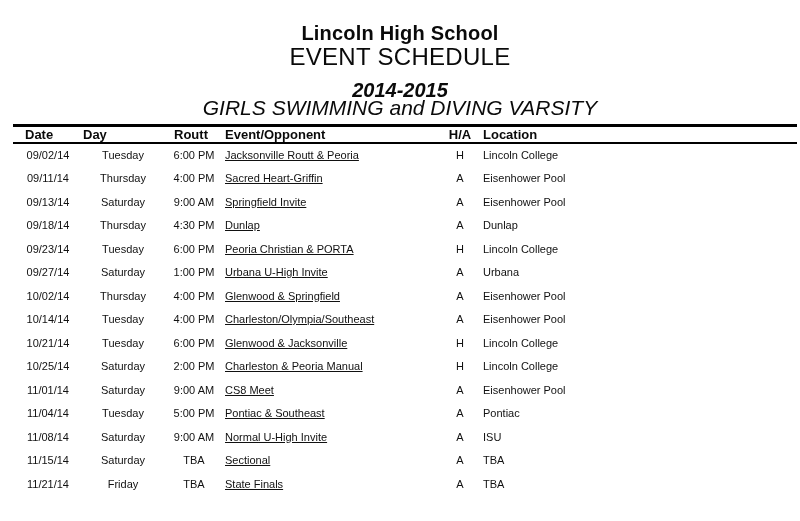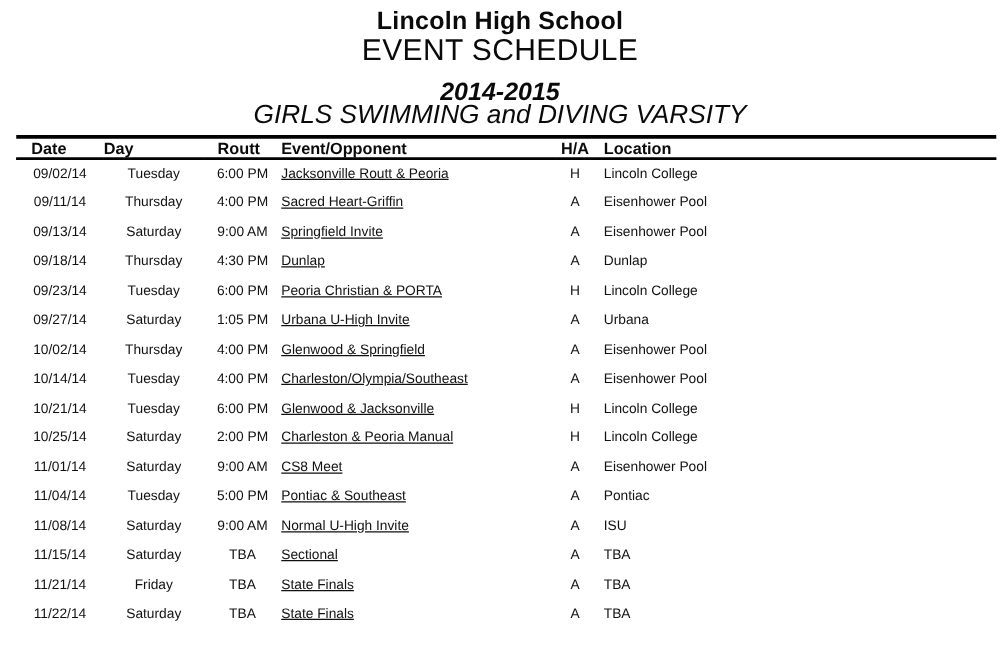--- a/index.html
+++ b/index.html
@@ -6,21 +6,21 @@
   html, body { background: #ffffff; }
   .page {
     position: relative;
     width: 800px;
     height: 521px;
     background: #ffffff;
     color: #0a0a0a;
     font-family: "Liberation Sans", sans-serif;
     overflow: hidden;
   }
-  .doc-header { text-align: center; padding-top: 6px; }
+  .doc-header { text-align: center; padding-top: 22px; }
   .school-name {
     font-size: 20px;
     font-weight: bold;
     line-height: 23px;
     letter-spacing: 0.2px;
   }
   .event-schedule-title {
     font-size: 24px;
     font-weight: normal;
     line-height: 23px;
@@ -158,21 +158,21 @@
       <td class="d-day">Tuesday</td>
       <td class="d-time">6:00 PM</td>
       <td class="d-event">Peoria Christian &amp; PORTA</td>
       <td class="d-ha">H</td>
       <td class="d-location">Lincoln College</td>
     </tr>
 
     <tr>
       <td class="d-date">09/27/14</td>
       <td class="d-day">Saturday</td>
-      <td class="d-time">1:05 PM</td>
+      <td class="d-time">1:00 PM</td>
       <td class="d-event">Urbana U-High Invite</td>
       <td class="d-ha">A</td>
       <td class="d-location">Urbana</td>
     </tr>
 
     <tr>
       <td class="d-date">10/02/14</td>
       <td class="d-day">Thursday</td>
       <td class="d-time">4:00 PM</td>
       <td class="d-event">Glenwood &amp; Springfield</td>
@@ -245,24 +245,16 @@
 
     <tr>
       <td class="d-date">11/21/14</td>
       <td class="d-day">Friday</td>
       <td class="d-time">TBA</td>
       <td class="d-event">State Finals</td>
       <td class="d-ha">A</td>
       <td class="d-location">TBA</td>
     </tr>
 
-    <tr>
-      <td class="d-date">11/22/14</td>
-      <td class="d-day">Saturday</td>
-      <td class="d-time">TBA</td>
-      <td class="d-event">State Finals</td>
-      <td class="d-ha">A</td>
-      <td class="d-location">TBA</td>
-    </tr>
   </tbody>
   </table>
 
 </div>
 
 </body></html>

